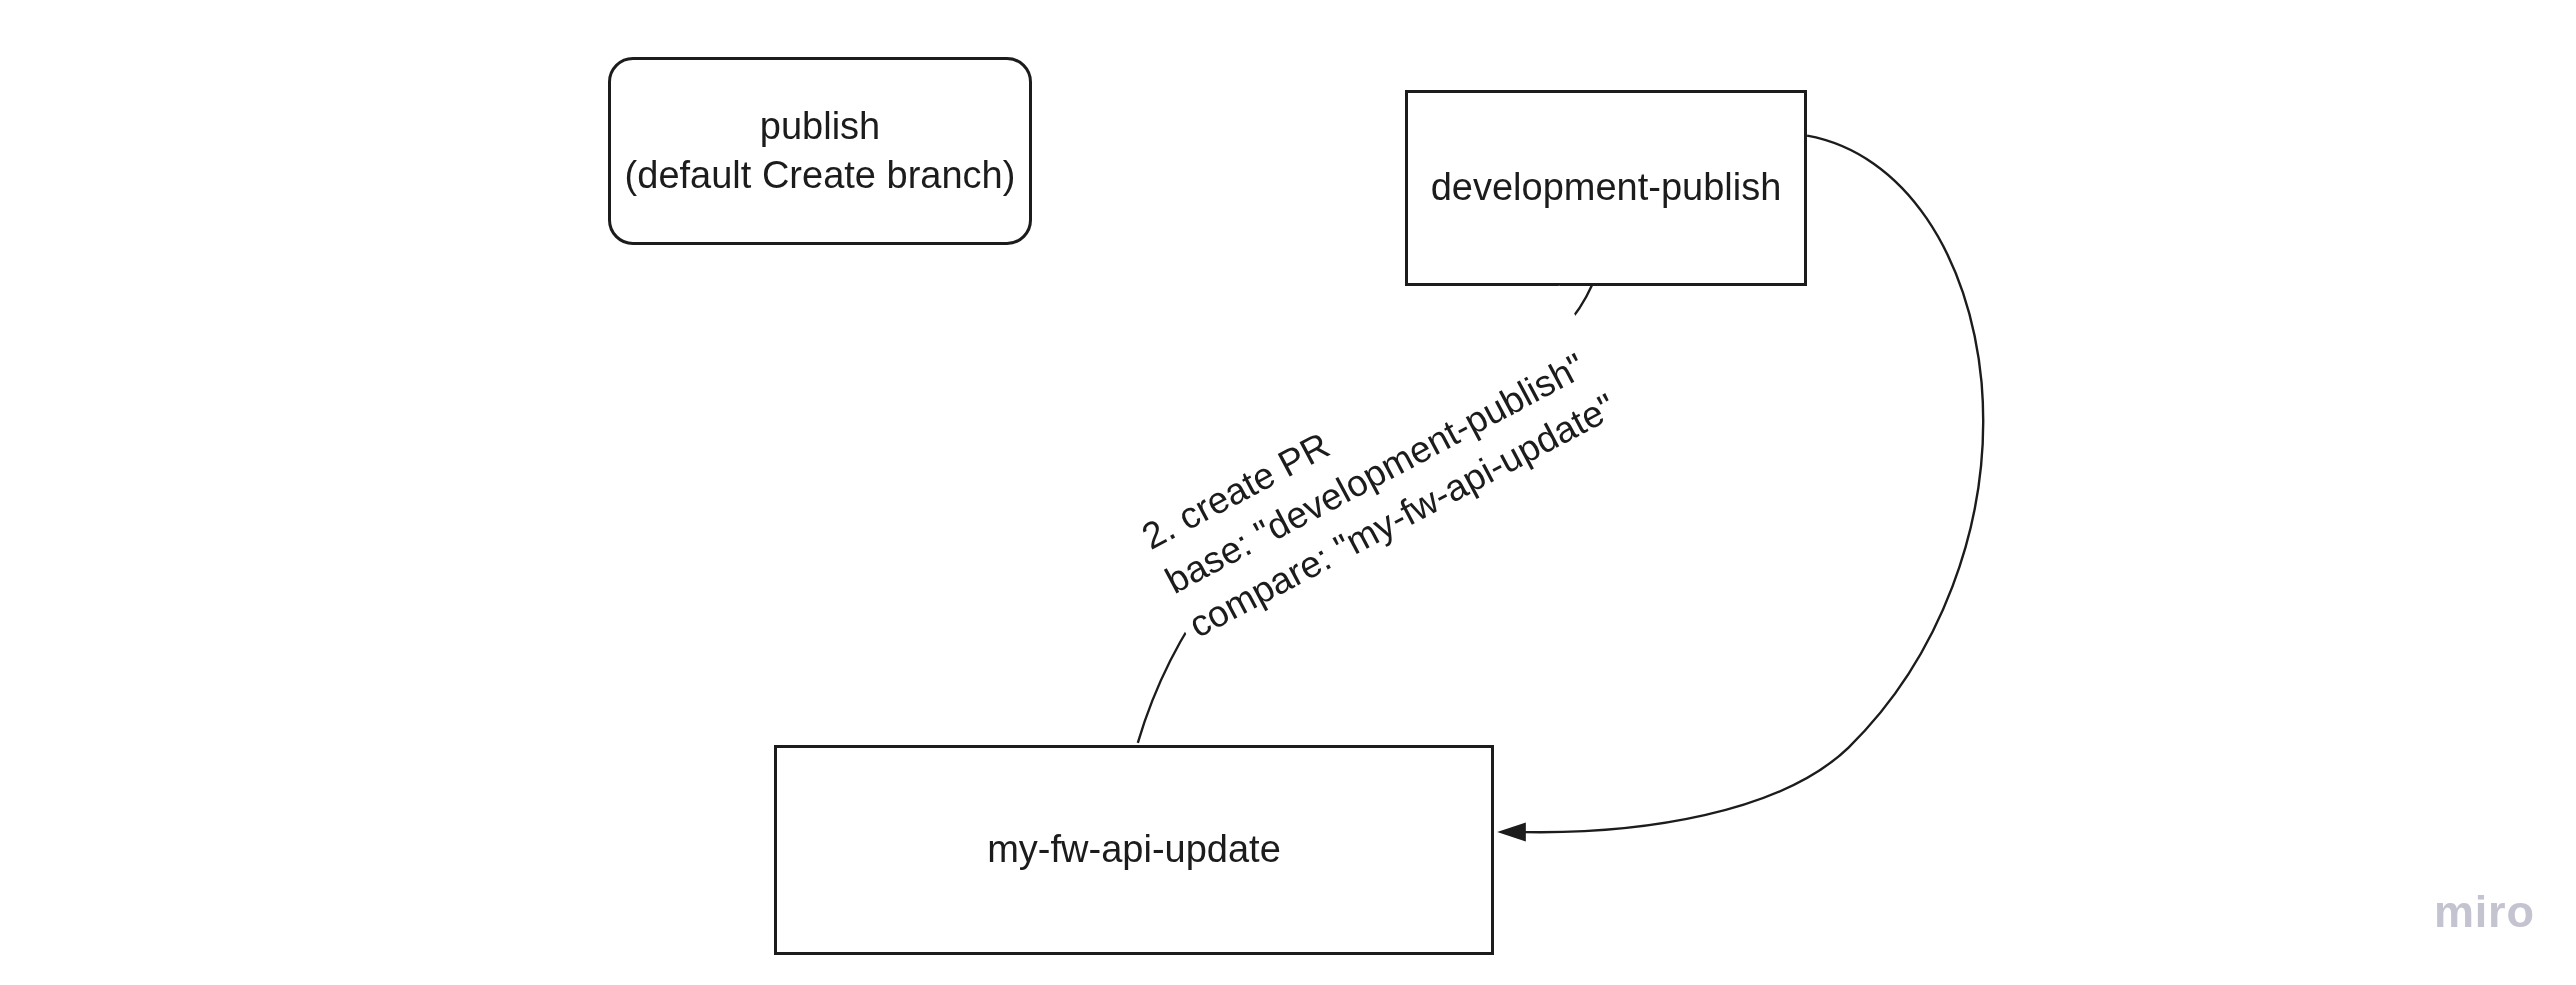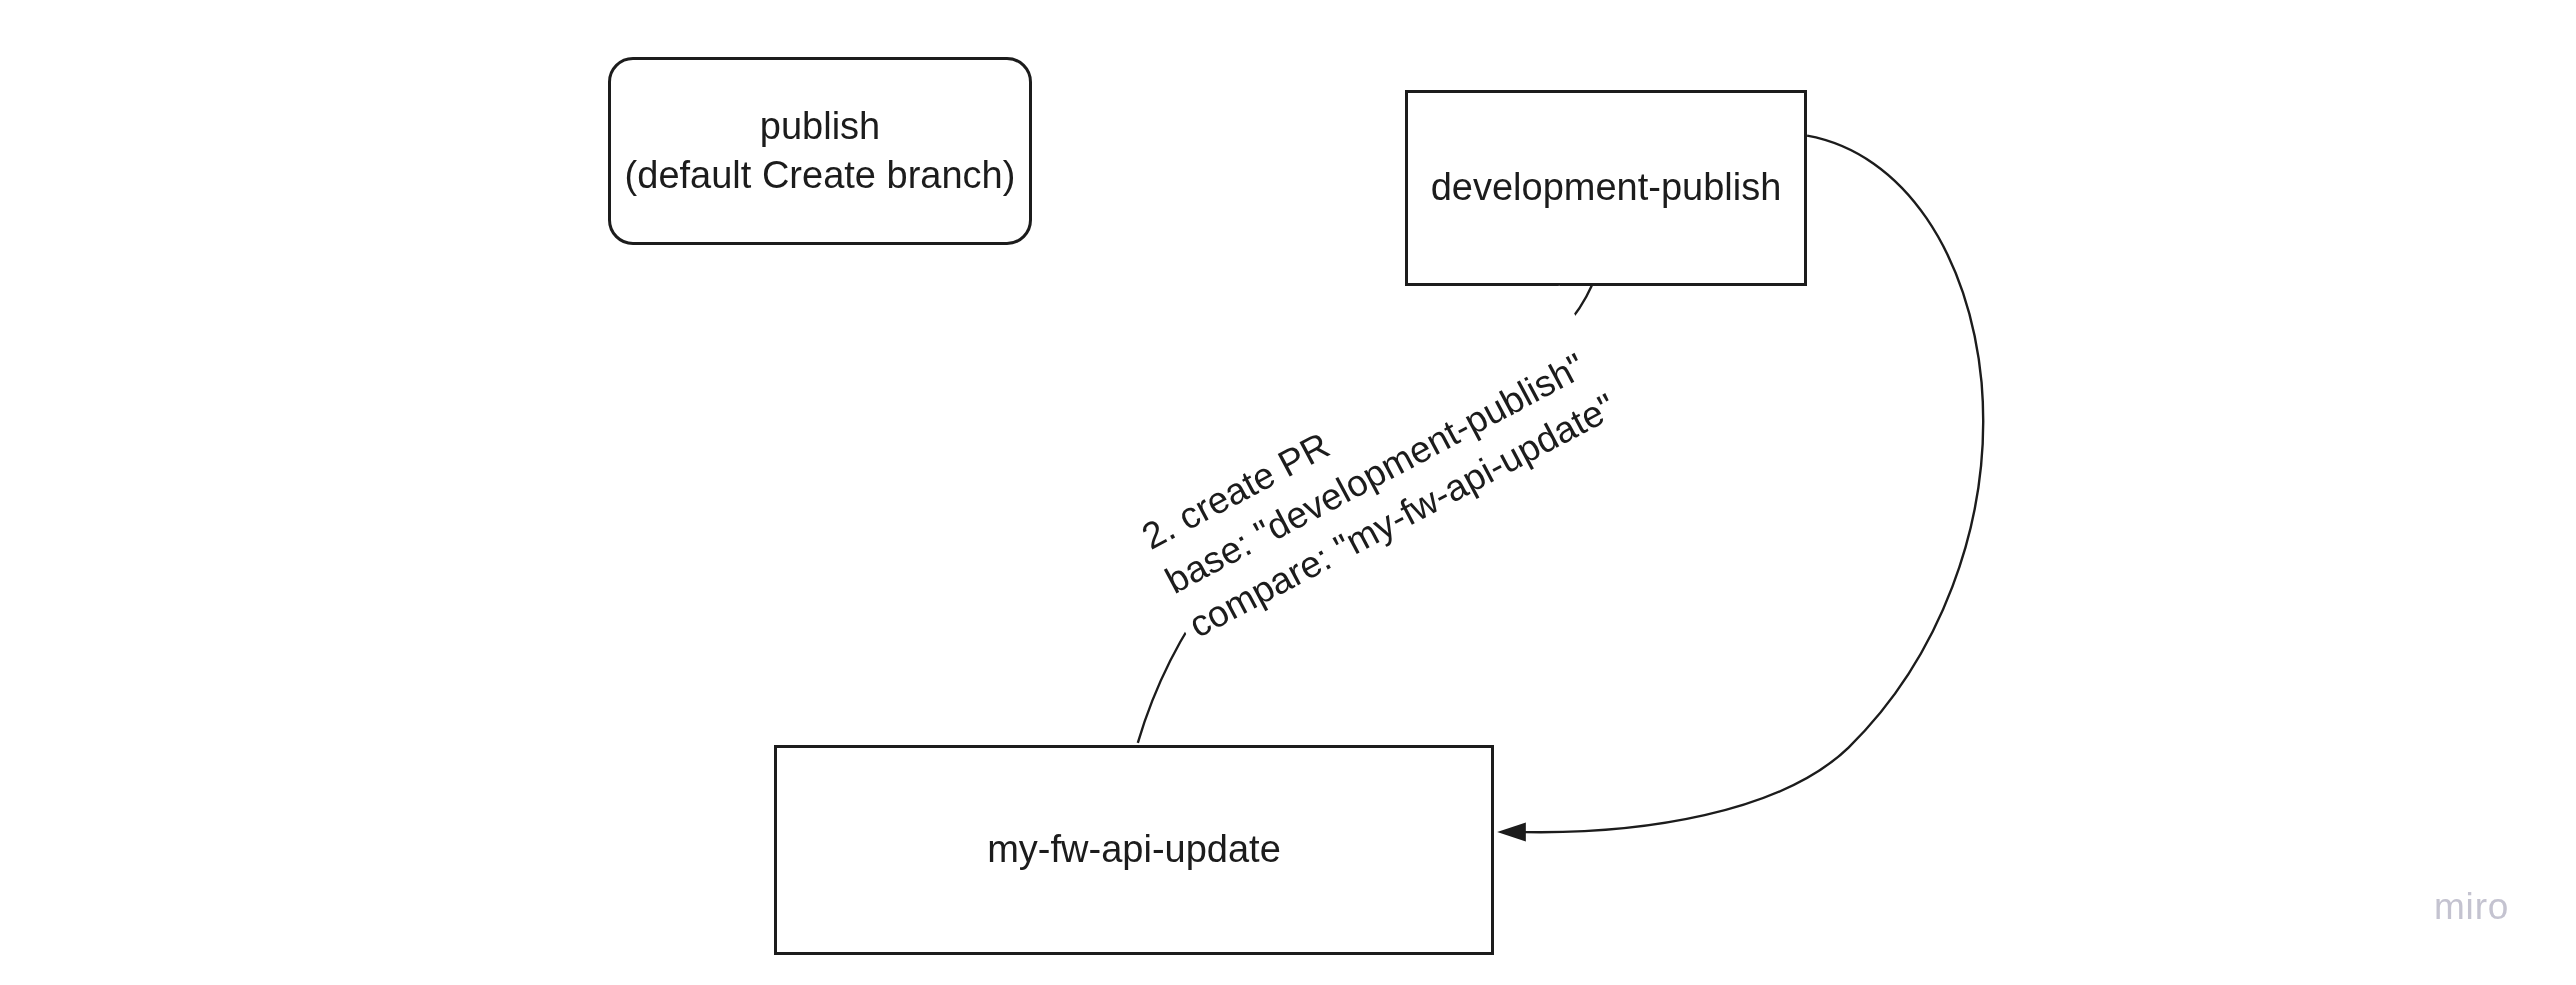--- a/index.html
+++ b/index.html
@@ -73,22 +73,22 @@
     transform-origin: 0 0;
     padding: 4.8px 8px;
     font-size: 37px;
     line-height: 50px;
     text-align: left;
   }
   .watermark {
     position: absolute;
     left: 2434px;
     top: 886px;
-    font-size: 37px;
-    font-weight: 400;
+    font-size: 45px;
+    font-weight: 700;
     letter-spacing: 0.8px;
     color: var(--watermark);
   }
 </style>
 </head>
 <body>
 
 <div class="canvas">
 
   <svg class="connectors" viewBox="0 0 3233 1237" xmlns="http://www.w3.org/2000/svg">

